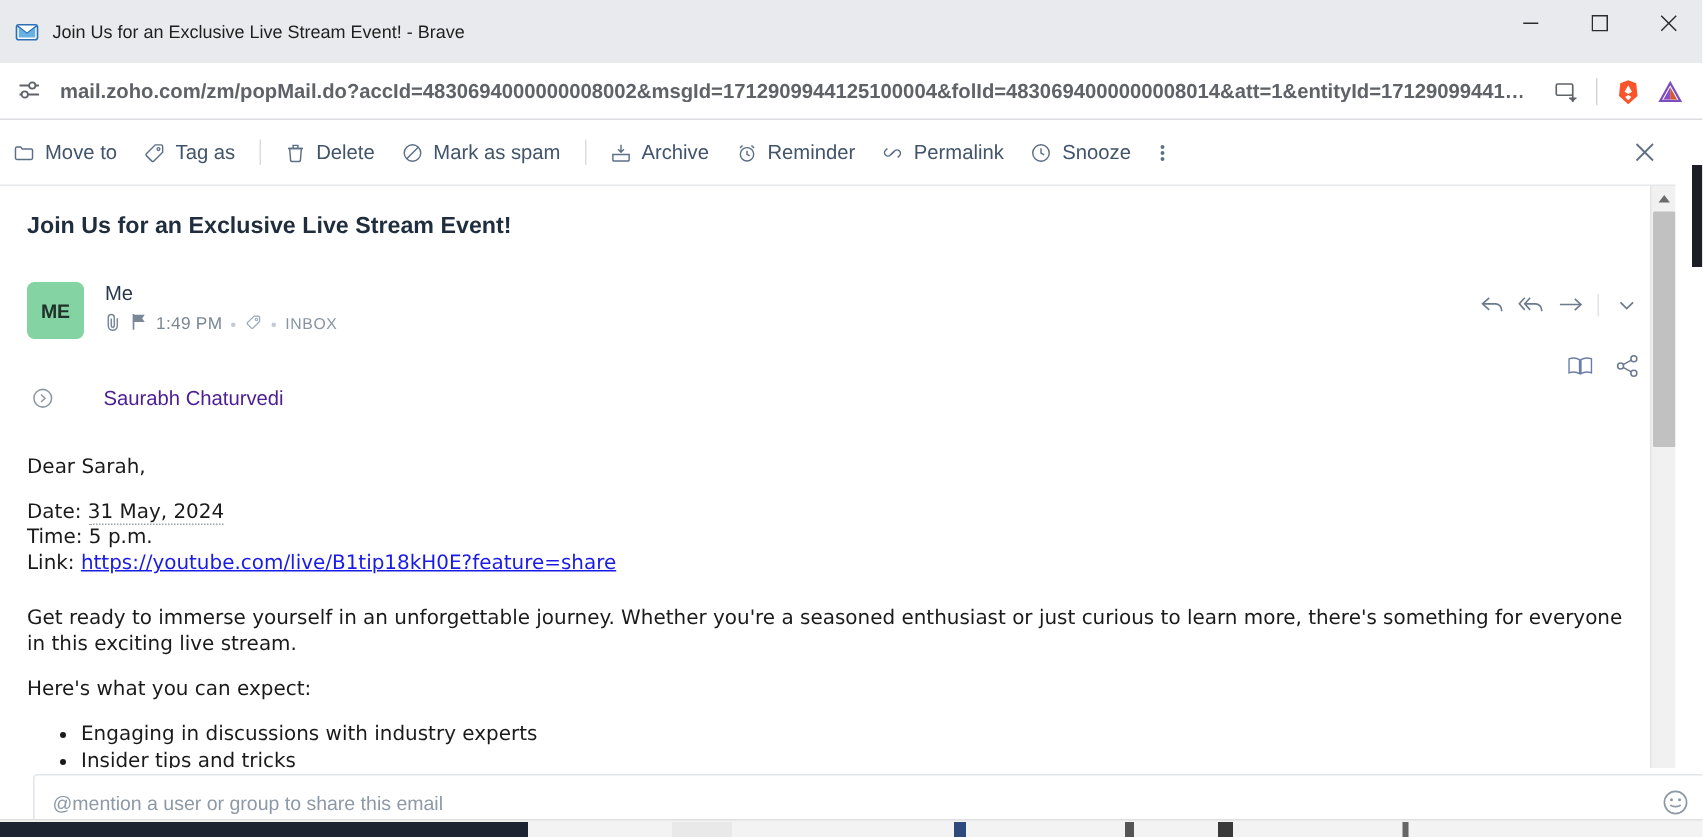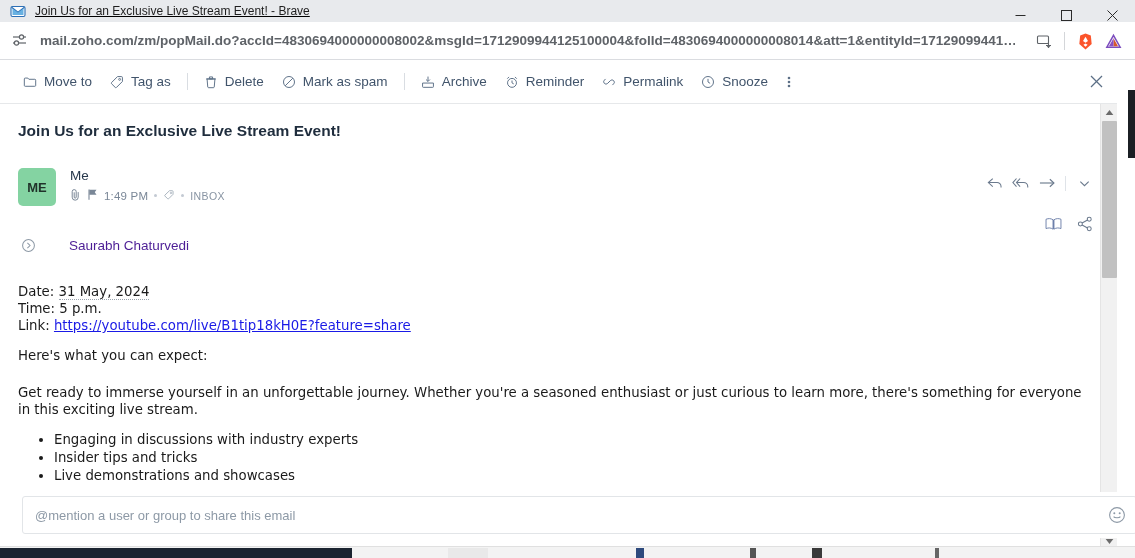--- a/index.html
+++ b/index.html
@@ -5,26 +5,25 @@
   * { box-sizing: border-box; margin: 0; padding: 0; }
   html, body {
     width: 1135px; height: 558px;
     overflow: hidden;
     font-family: "Liberation Sans", sans-serif;
     background: #ffffff;
   }
 
   
   .titlebar {
-    height: 22px;
+    height: 42px;
     background: #e8eaed;
     display: flex;
     align-items: center;
     position: relative;
-    text-decoration: underline;
   }
   .tb-appicon {
     width: 16px; height: 16px;
     margin-left: 10px; margin-right: 9px;
     flex: 0 0 auto;
   }
   .tb-title {
     font-size: 12px;
     color: #1f1f1f;
     white-space: nowrap;
@@ -82,21 +81,20 @@
     height: 490px;
     background: #fff;
     overflow: hidden;
   }
 
   
   .mailtoolbar {
     height: 44px;
     display: flex;
     align-items: center;
-    padding-left: 14px;
     border-bottom: 1px solid #e6e8ea;
     position: relative;
     width: 1117px;
   }
   .tool {
     display: flex; align-items: center;
     gap: 7px;
     padding: 4px 9px;
     color: #41546b;
     font-size: 13.5px;
@@ -535,29 +533,30 @@
         <span class="expand-ic">
           <svg width="15" height="15" viewBox="0 0 16 16">
               <circle cx="8" cy="8" r="6.3" fill="none" stroke="#8d99a6" stroke-width="1.1"></circle>
               <path d="M6.8 5.3L9.6 8l-2.8 2.7" fill="none" stroke="#8d99a6" stroke-width="1.1"></path>
             </svg>
         </span>
         <span class="torecipient">Saurabh Chaturvedi</span>
       </div>
 
       <div class="body">
+        <p>Dear Sarah,</p>
         <p class="tight">
           <span>Date: </span><span class="smartdate">31 May, 2024</span>
         </p>
         <p class="tight">Time: 5 p.m.</p>
         <p>
           <span>Link: </span><a href="#">https://youtube.com/live/B1tip18kH0E?feature=share</a>
         </p>
+        <p style="margin-top:20px">Get ready to immerse yourself in an unforgettable journey. Whether you're a seasoned enthusiast or just curious to learn more, there's something for everyone in this exciting live stream.</p>
         <p>Here's what you can expect:</p>
-        <p style="margin-top:20px">Get ready to immerse yourself in an unforgettable journey. Whether you're a seasoned enthusiast or just curious to learn more, there's something for everyone in this exciting live stream.</p>
         <ul>
           <li>Engaging in discussions with industry experts</li>
           <li>Insider tips and tricks</li>
           <li>Live demonstrations and showcases</li>
         </ul>
       </div>
     </div>
 
     <div class="scrollbar">
       <div class="sb-arrow">

